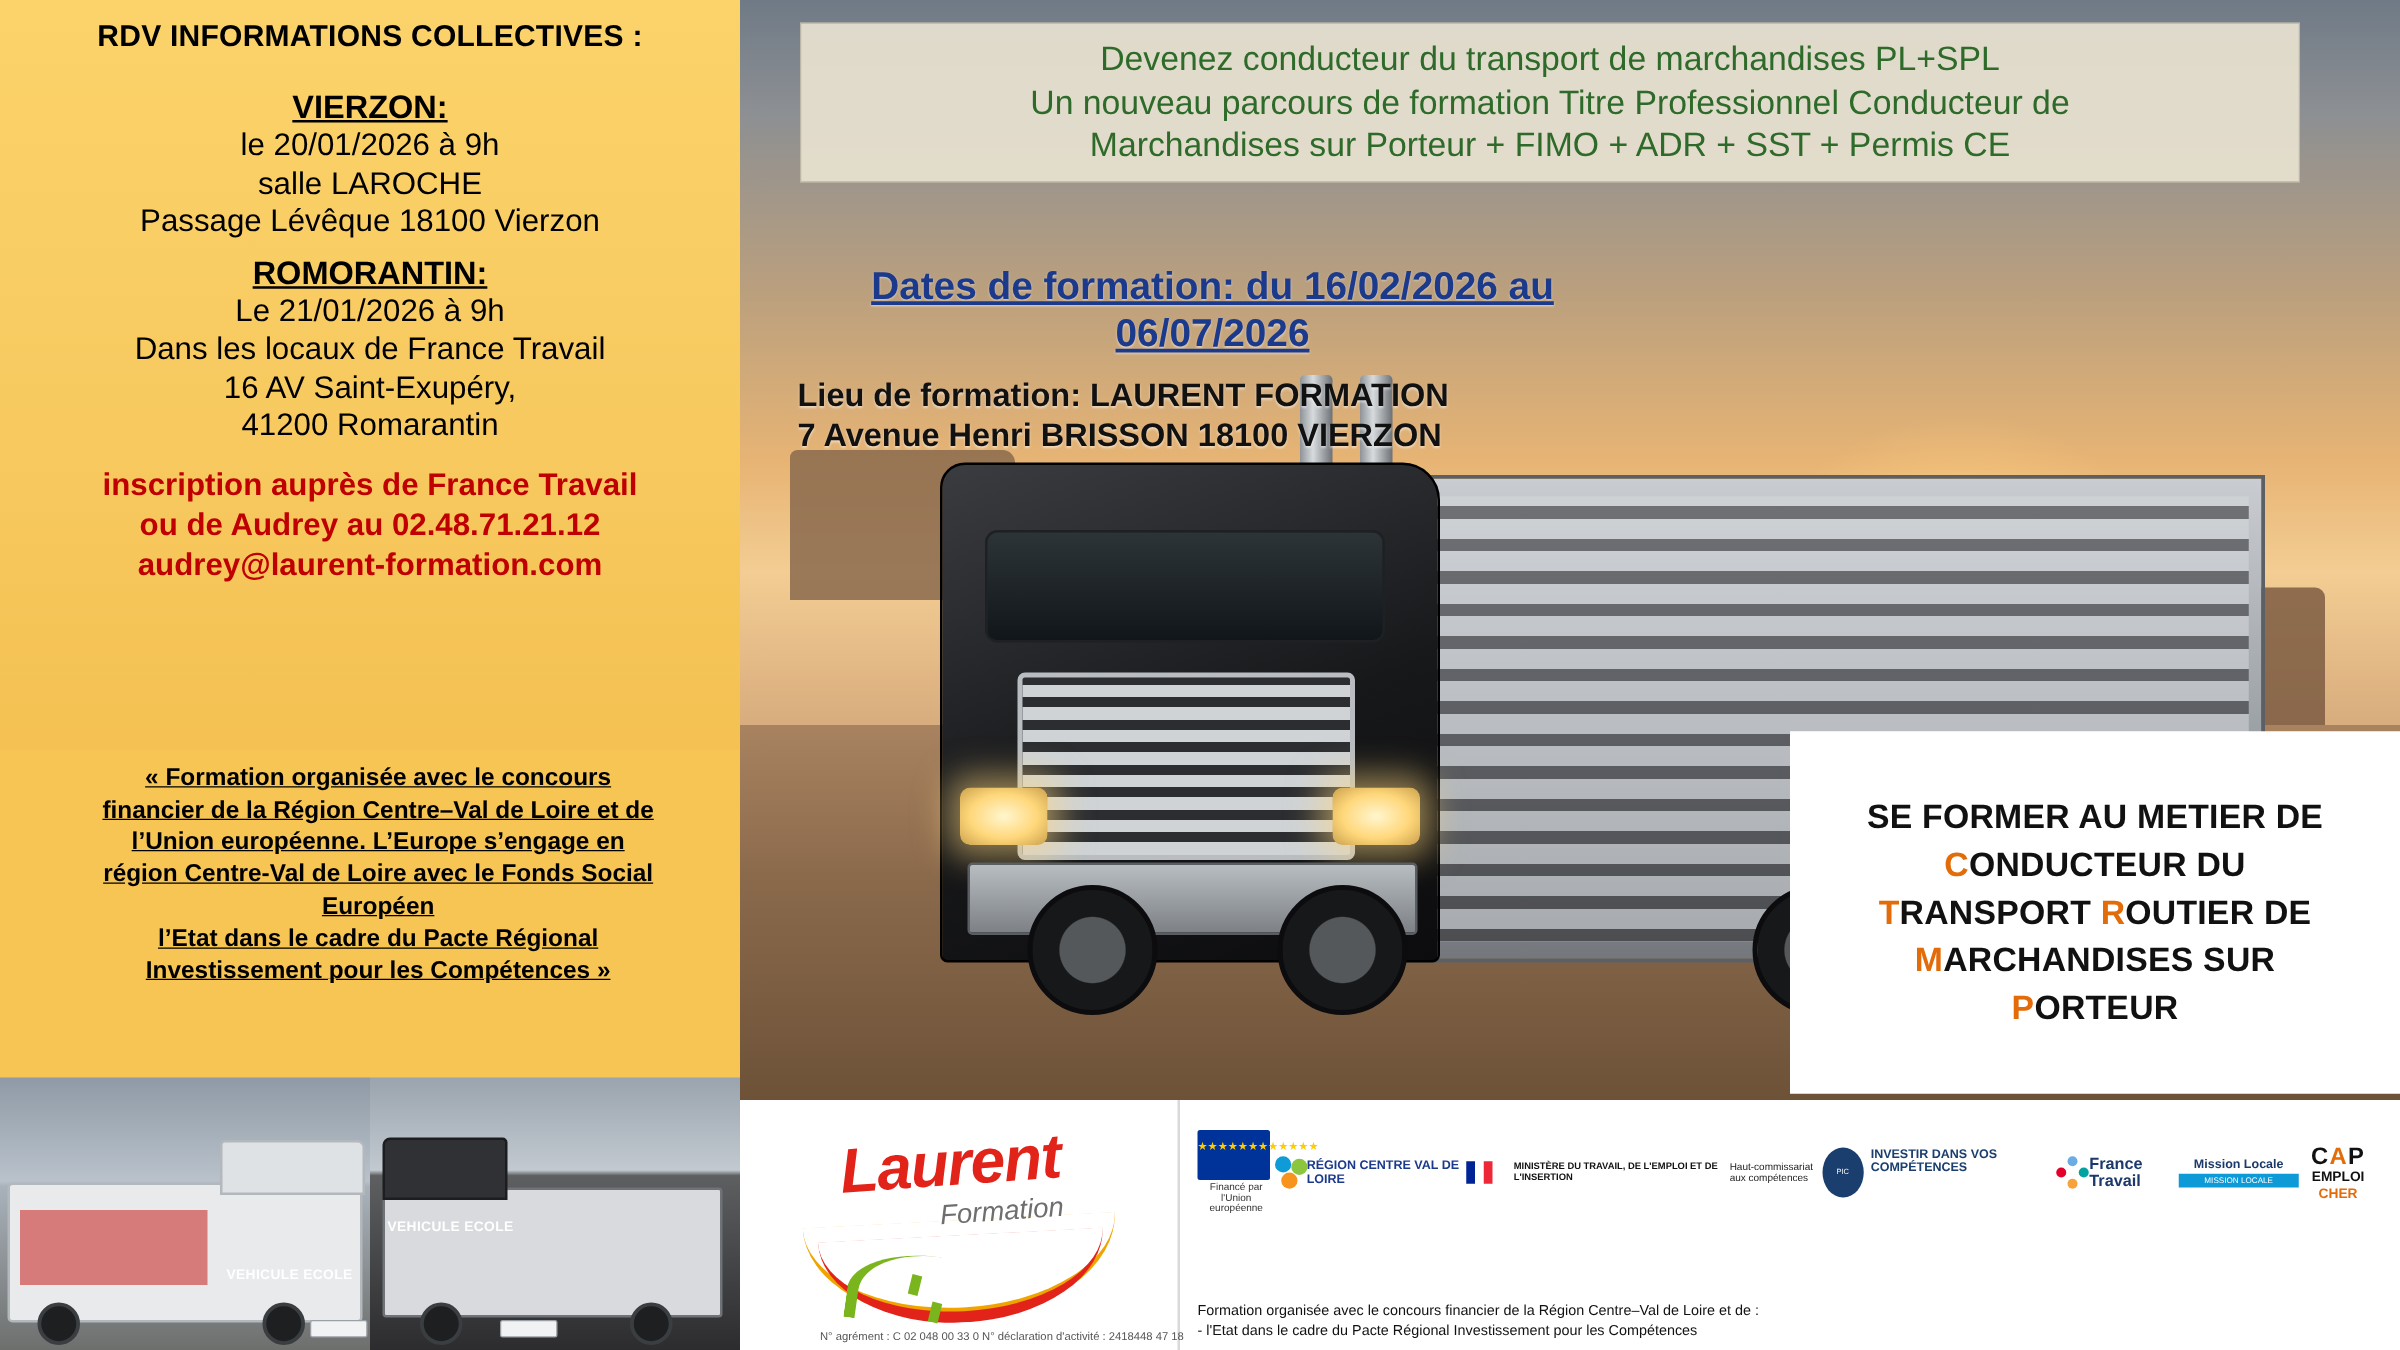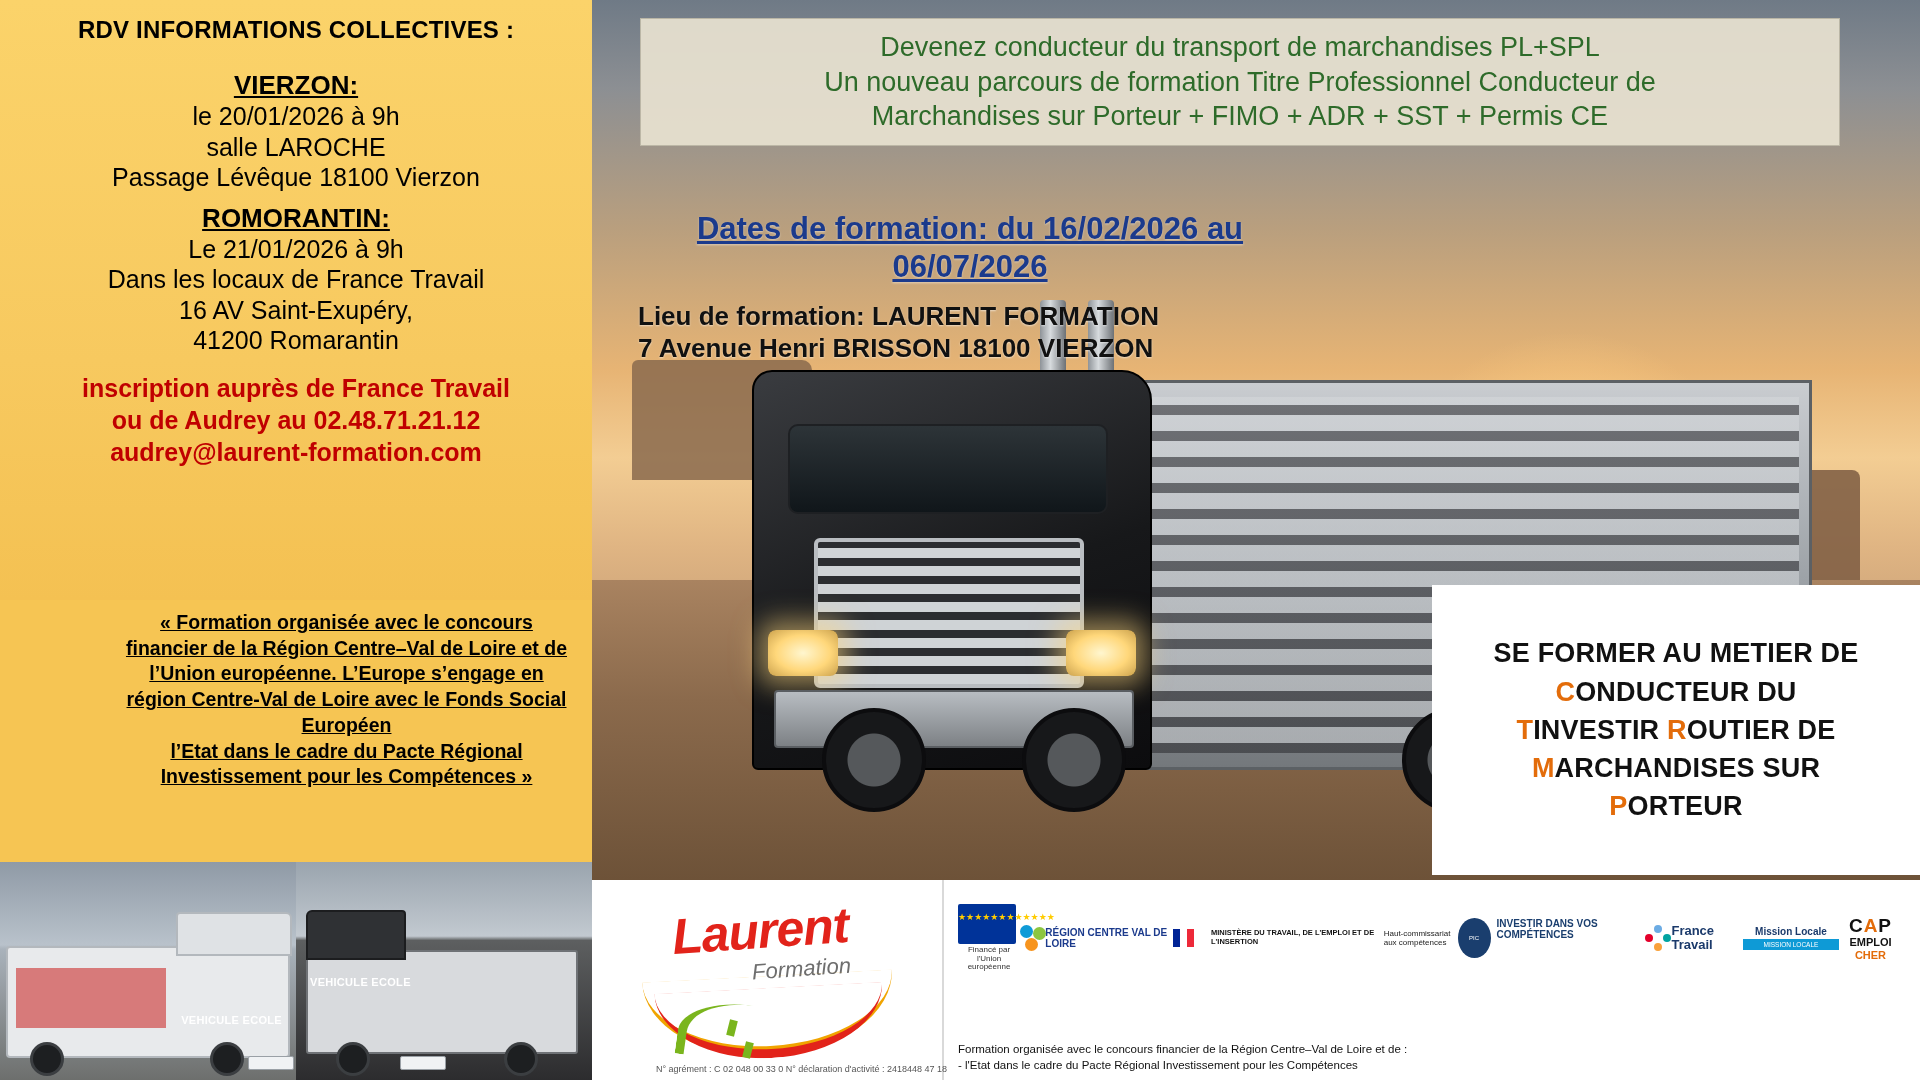--- a/index.html
+++ b/index.html
@@ -49,21 +49,20 @@
   }
   .contact.first { margin-top: 16px; }
 
   #funding-panel {
     position: absolute;
     left: 0; top: 600px;
     width: 592px; height: 260px;
     background: #f6c553;
     padding: 10px 16px 0 29px;
     text-align: center;
-    margin-left: 44px;
   }
   .funding-line {
     font-size: 19.5px; font-weight: bold; color: #000;
     text-decoration: underline; line-height: 1.32;
   }
 
   #photo-row {
     position: absolute;
     left: 0; top: 862px;
     width: 592px; height: 218px;
@@ -445,21 +444,21 @@
     <div class="place-line first">Lieu de formation: LAURENT FORMATION</div>
     <div class="place-line">7 Avenue Henri BRISSON 18100 VIERZON</div>
   </div>
 
   <div id="callout">
     <div class="callout-line">SE FORMER AU METIER DE</div>
     <div class="callout-line">
       <span class="hl">C</span><span>ONDUCTEUR DU</span>
     </div>
     <div class="callout-line">
-      <span class="hl">T</span><span>INVESTIR </span><span class="hl">R</span><span>OUTIER DE</span>
+      <span class="hl">T</span><span>RANSPORT </span><span class="hl">R</span><span>OUTIER DE</span>
     </div>
     <div class="callout-line">
       <span class="hl">M</span><span>ARCHANDISES SUR</span>
     </div>
     <div class="callout-line">
       <span class="hl">P</span><span>ORTEUR</span>
     </div>
   </div>
 
   <div id="footer">

